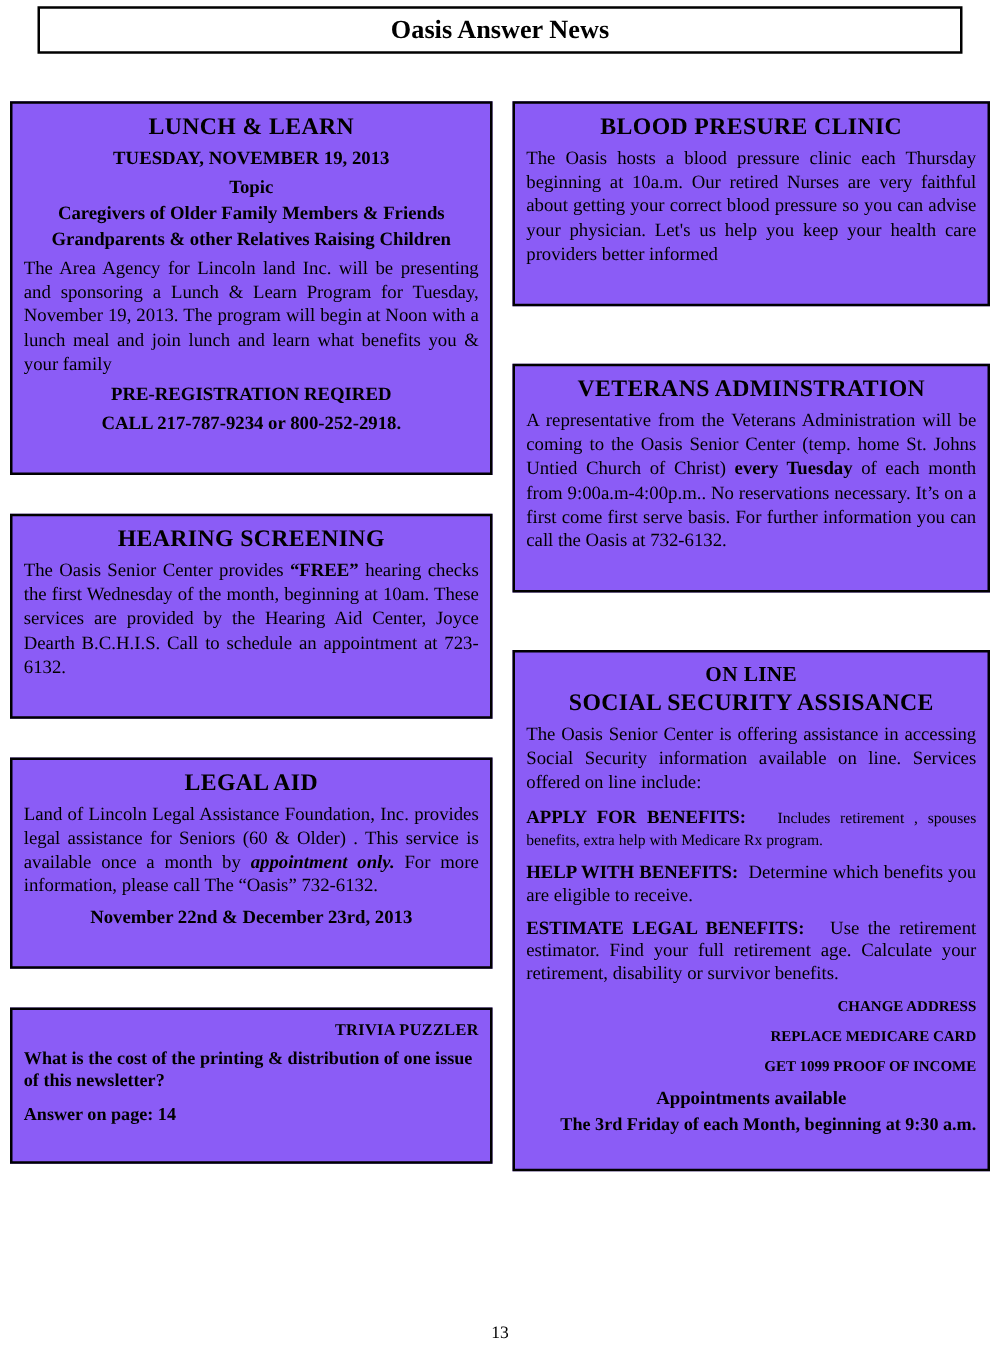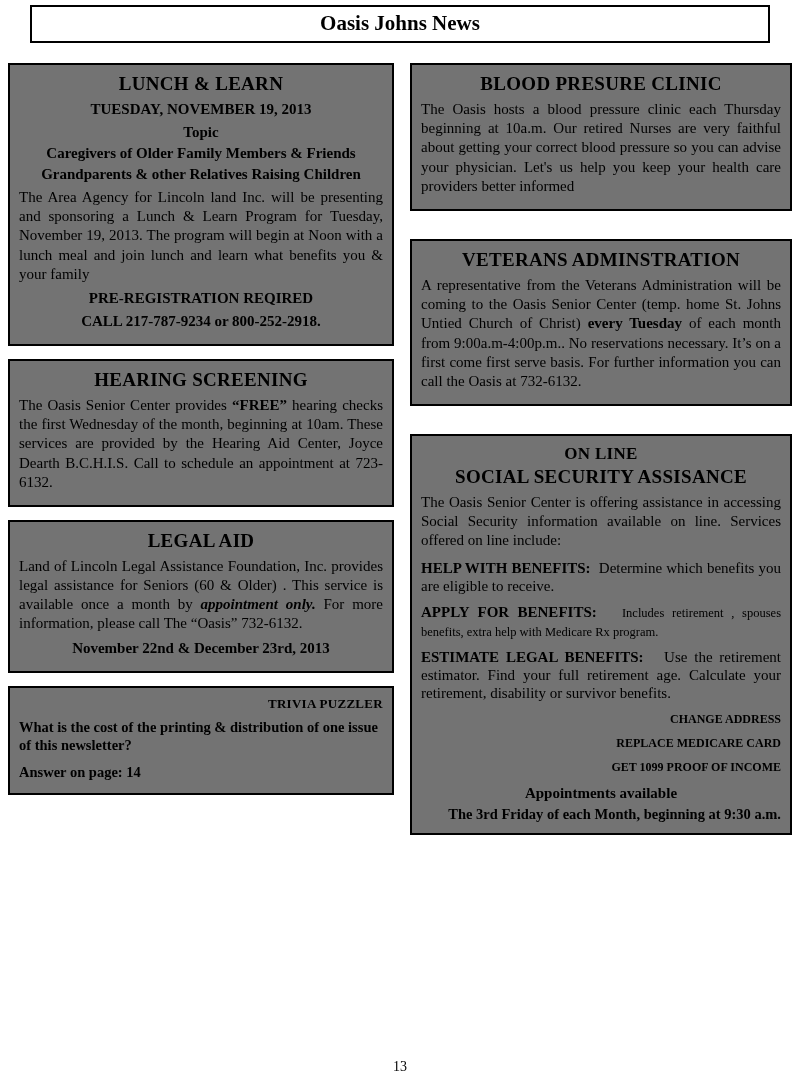--- a/index.html
+++ b/index.html
@@ -25,22 +25,23 @@
     margin-top: 20px;
     padding: 0 8px;
     gap: 16px;
     align-items: flex-start;
   }
   .col { display: flex; flex-direction: column; }
   .col-left  { width: 386px; gap: 13px; }
   .col-right { width: 382px; gap: 28px; }
   .box {
     border: 2px solid #000;
-    padding: 6px 9px 8px 9px;
-    background: #737373;
+    padding: 6px 9px 24px 9px;
+    background: #8b5cf6;
+    margin-top: 18px;
   }
   .box h2 {
     text-align: center;
     font-size: 19px;
     font-weight: bold;
     margin: 2px 0 5px 0;
     letter-spacing: 0.3px;
   }
   .box h2.sub-title { margin-top: 0; }
   .box h2.top-title { margin-bottom: 2px; font-size: 17px; }
@@ -79,21 +80,21 @@
     width: 100%;
     text-align: center;
     font-size: 14px;
   }
   .b  { font-weight: bold; }
   .bi { font-weight: bold; font-style: italic; }
 </style>
 </head>
 <body>
 
-<div class="page-header">Oasis Johns News</div>
+<div class="page-header">Oasis Answer News</div>
 
 <div class="columns">
 
   <div class="col col-left">
 
     <section class="box">
       <h2>LUNCH &amp; LEARN</h2>
       <div class="line-bold-center">TUESDAY, NOVEMBER 19, 2013</div>
       <div class="line-bold-center tight">Topic</div>
       <div class="line-bold-center tight">Caregivers of Older Family Members &amp; Friends</div>
@@ -132,23 +133,23 @@
     <section class="box">
       <h2>VETERANS ADMINSTRATION</h2>
       <p class="body-text"><span>A representative from the Veterans Administration will be coming to the Oasis Senior Center (temp. home St. Johns Untied Church of Christ) </span><span class="b">every Tuesday</span><span> of each month from 9:00a.m-4:00p.m..  No reservations necessary.  It’s on a first come first serve basis.  For further information you can call the Oasis at 732-6132.</span></p>
     </section>
 
     <section class="box">
       <h2 class="top-title">ON LINE</h2>
       <h2 class="sub-title">SOCIAL SECURITY ASSISANCE</h2>
       <p class="body-text">The Oasis Senior Center is offering assistance in accessing Social Security information available on line.  Services offered on line include:</p>
 
+      <p class="benefit"><span class="label">APPLY FOR BENEFITS:</span>&nbsp;&nbsp;&nbsp;<span class="desc-small">Includes retirement , spouses benefits, extra help with Medicare Rx program.</span></p>
+
       <p class="benefit"><span class="label">HELP WITH BENEFITS:</span>&nbsp;&nbsp;<span>Determine which benefits you are eligible to receive.</span></p>
-
-      <p class="benefit"><span class="label">APPLY FOR BENEFITS:</span>&nbsp;&nbsp;&nbsp;<span class="desc-small">Includes retirement , spouses benefits, extra help with Medicare Rx program.</span></p>
 
       <p class="benefit"><span class="label">ESTIMATE LEGAL BENEFITS:</span>&nbsp;&nbsp;&nbsp;<span>Use the retirement estimator.  Find your full retirement age.  Calculate your retirement, disability or survivor benefits.</span></p>
 
       <div class="standalone-bold">CHANGE ADDRESS</div>
       <div class="standalone-bold">REPLACE MEDICARE CARD</div>
       <div class="standalone-bold">GET 1099 PROOF OF INCOME</div>
 
       <div class="appt-line1">Appointments available</div>
       <div class="appt-line2">The 3rd Friday of each Month, beginning at 9:30 a.m.</div>
     </section>

